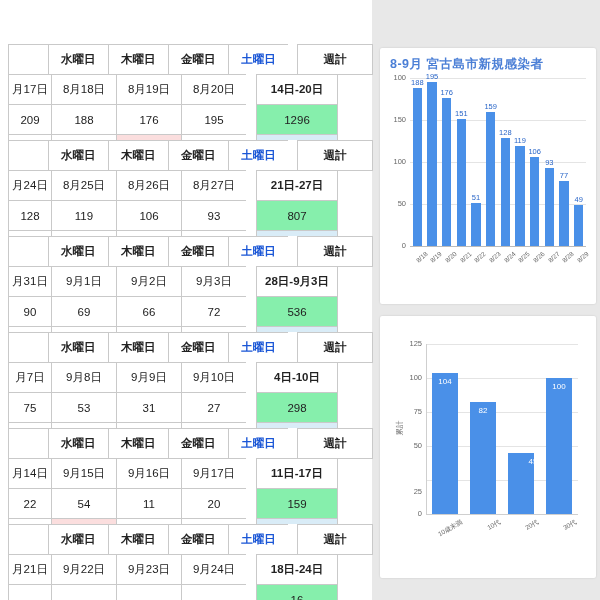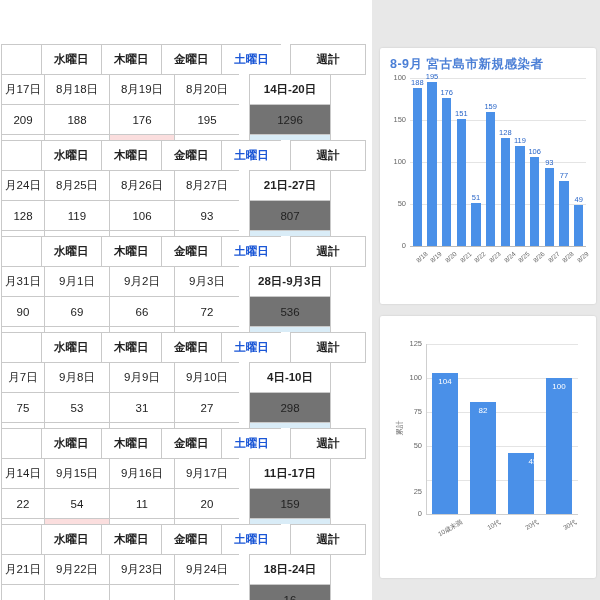--- a/index.html
+++ b/index.html
@@ -10,21 +10,21 @@
     font-size:11px;color:#222;
   }
   #root{position:relative;width:600px;height:600px;}
 
   
   .tables{
     position:absolute;left:0;top:0;width:372px;height:600px;
     background:#ffffff;
   }
   .week-block{
-    position:absolute;left:1px;width:364px;height:96px;
+    position:absolute;left:8px;width:364px;height:96px;
     background:#ffffff;
   }
   .week-block .row{
     display:flex;height:30px;align-items:stretch;
   }
   .cell{
     box-sizing:border-box;
     border:1px solid #c9c9c9;
     display:flex;align-items:center;justify-content:center;
     background:#ffffff;
@@ -37,21 +37,21 @@
   .gap{width:10px;border:none;background:#ffffff;}
   .c5{width:82px;}
 
   .hdr{font-weight:bold;color:#222;background:#ffffff;}
   .hdr.sat{color:#1a56d6;}
   .hdr.total{color:#222;}
   .num{color:#222;}
   .neg{color:#0b3fd4;font-weight:bold;}
   .pos{color:#c01010;font-weight:bold;background:#fbdede;}
   .tot-head{background:#ffffff;font-weight:bold;}
-  .tot-val{background:#737373;text-align:center;}
+  .tot-val{background:#86efac;text-align:center;}
   .tot-diff{background:#d9ecf7;color:#0b3fd4;font-weight:bold;}
 
   
   .chart-card{
     position:absolute;background:#ffffff;border-radius:2px;
     box-shadow:0 0 2px rgba(0,0,0,.15);
   }
   #chart1{left:380px;top:48px;width:216px;height:256px;}
   #chart2{left:380px;top:316px;width:216px;height:262px;}
   .chart-title{

